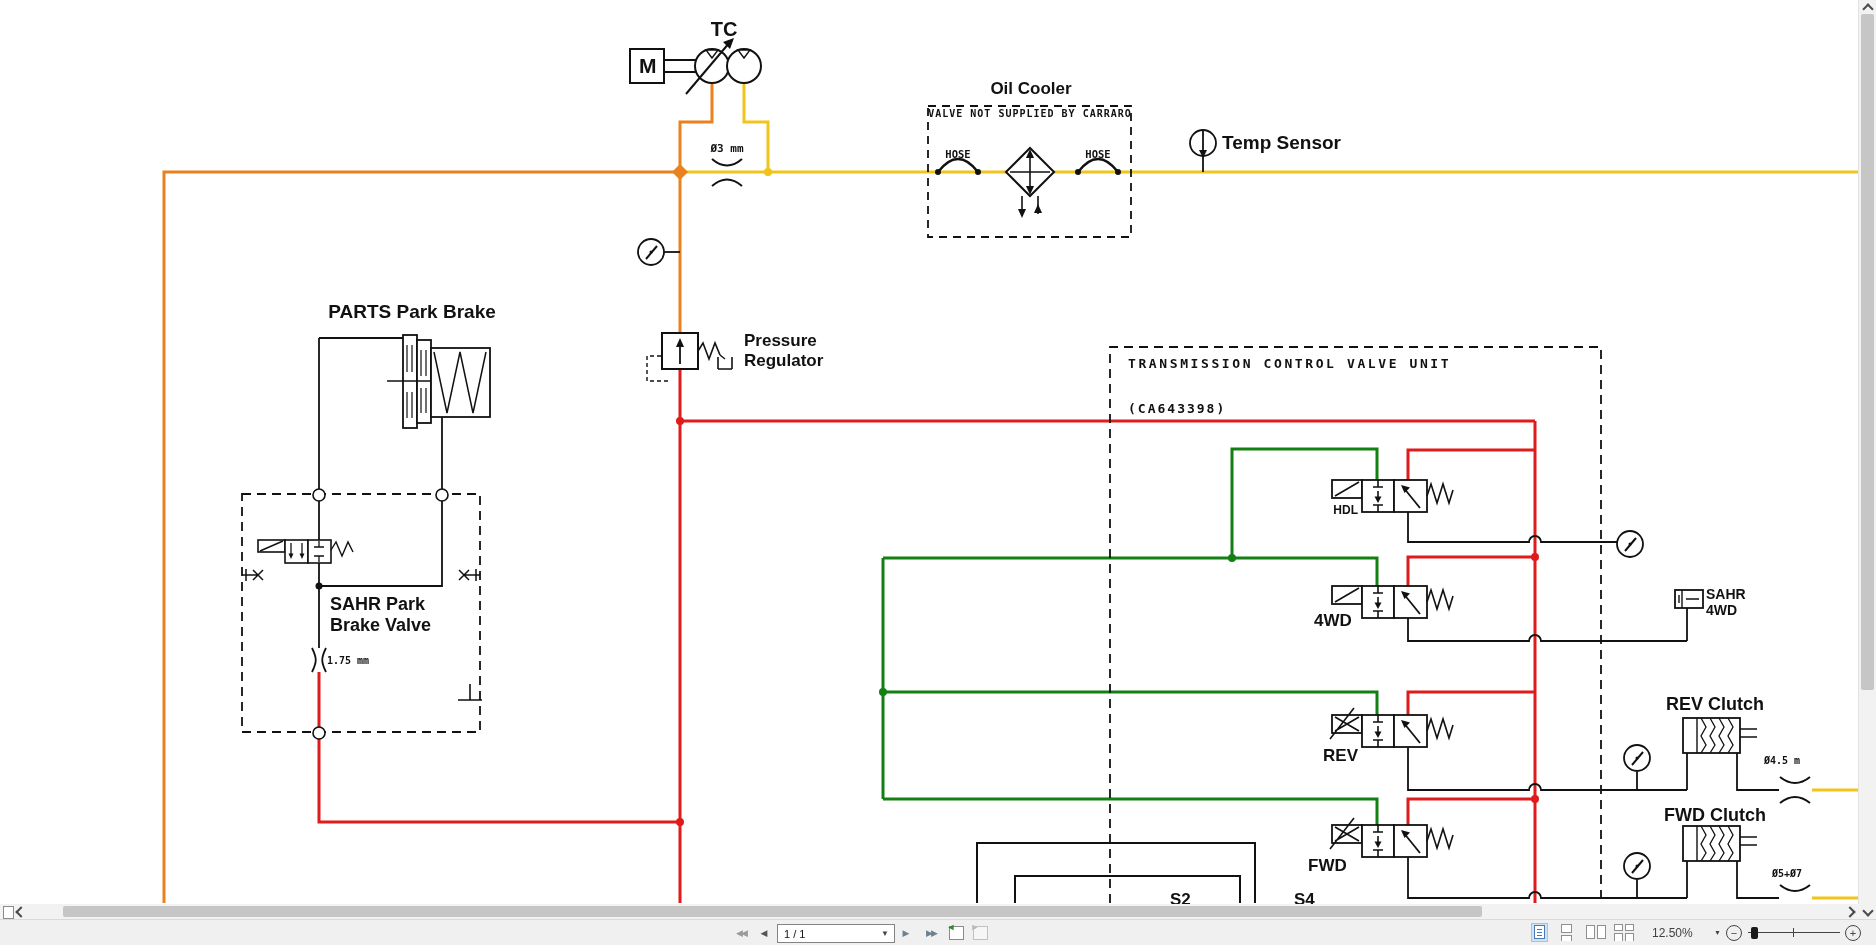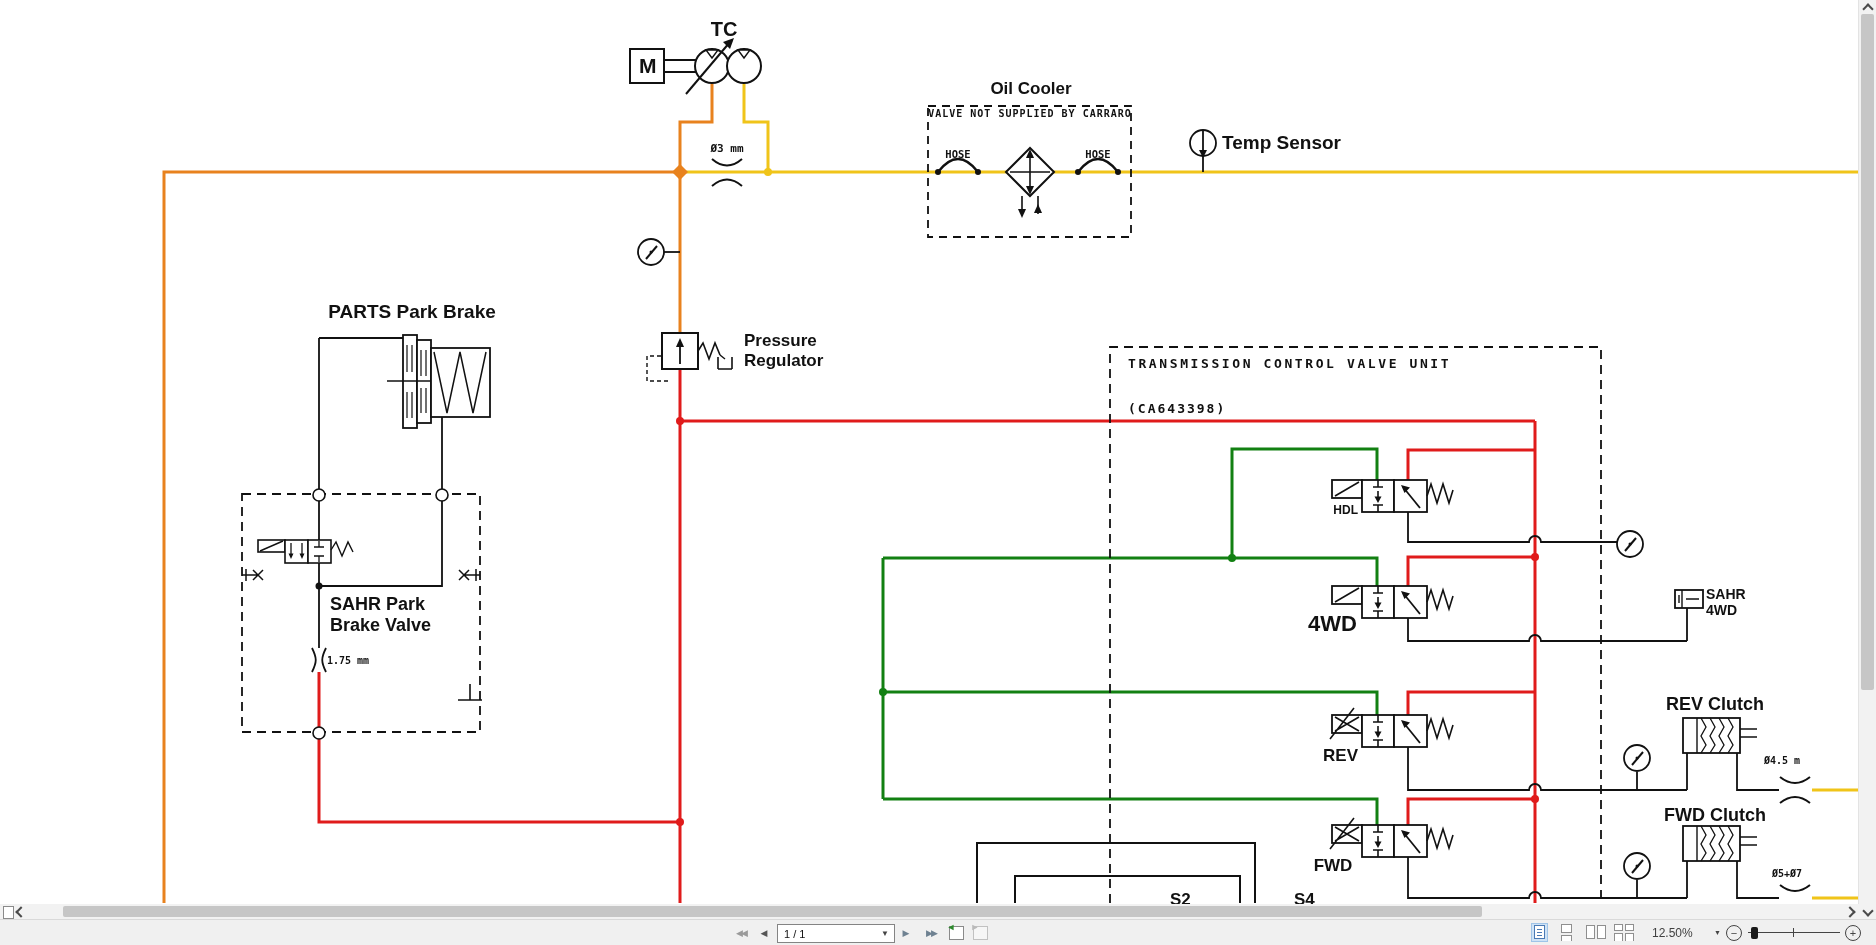--- a/index.html
+++ b/index.html
@@ -276,23 +276,23 @@
     <div class="mono ctr" style="position:absolute;left:1098px;top:148px;font-size:10.5px;white-space:nowrap;z-index:3;">HOSE</div>
     <div class="lbl" style="left:1222px;top:132px;font-size:19px;">Temp Sensor</div>
     <div class="mono ctr" style="position:absolute;left:727px;top:142px;font-size:11px;white-space:nowrap;z-index:3;">Ø3 mm</div>
     <div class="lbl wrap" style="left:744px;top:331px;font-size:17px;width:105px;white-space:normal;">Pressure Regulator</div>
     <div class="lbl ctr" style="left:412px;top:301px;font-size:19px;">PARTS Park Brake</div>
     <div class="lbl ctr wrap" style="left:389px;top:594px;font-size:18px;width:118px;white-space:normal;">SAHR Park Brake Valve</div>
     <div class="mono" style="position:absolute;left:327px;top:655px;font-size:10px;white-space:nowrap;z-index:3;">1.75 mm</div>
     <div class="mono" style="position:absolute;left:1128px;top:356px;font-size:13px;letter-spacing:2.6px;white-space:nowrap;z-index:3;">TRANSMISSION CONTROL VALVE UNIT</div>
     <div class="mono" style="position:absolute;left:1128px;top:401px;font-size:13px;letter-spacing:2px;white-space:nowrap;z-index:3;">(CA643398)</div>
     <div class="lbl" style="left:1308px;top:503px;width:50px;text-align:right;font-size:12px;">HDL</div>
-    <div class="lbl" style="left:1308px;top:611px;width:50px;text-align:left;font-size:22px;">4WD</div>
+    <div class="lbl" style="left:1308px;top:611px;width:50px;text-align:center;font-size:17px;">4WD</div>
     <div class="lbl" style="left:1308px;top:746px;width:50px;text-align:right;font-size:17px;">REV</div>
-    <div class="lbl" style="left:1308px;top:856px;width:50px;text-align:center;font-size:17px;">FWD</div>
+    <div class="lbl" style="left:1308px;top:856px;width:50px;text-align:left;font-size:17px;">FWD</div>
     <div class="lbl ctr wrap" style="left:1737px;top:586px;font-size:14px;width:62px;white-space:normal;">SAHR 4WD</div>
     <div class="lbl ctr" style="left:1715px;top:694px;font-size:18px;">REV Clutch</div>
     <div class="lbl ctr" style="left:1715px;top:805px;font-size:18px;">FWD Clutch</div>
     <div class="mono" style="position:absolute;left:1764px;top:755px;font-size:10px;white-space:nowrap;z-index:3;">Ø4.5 m</div>
     <div class="mono" style="position:absolute;left:1772px;top:868px;font-size:10px;white-space:nowrap;z-index:3;">Ø5+Ø7</div>
     <div class="lbl" style="left:1170px;top:890px;font-size:17px;">S2</div>
     <div class="lbl" style="left:1294px;top:890px;font-size:17px;">S4</div>
   </div>
 
   <div id="hscroll">

